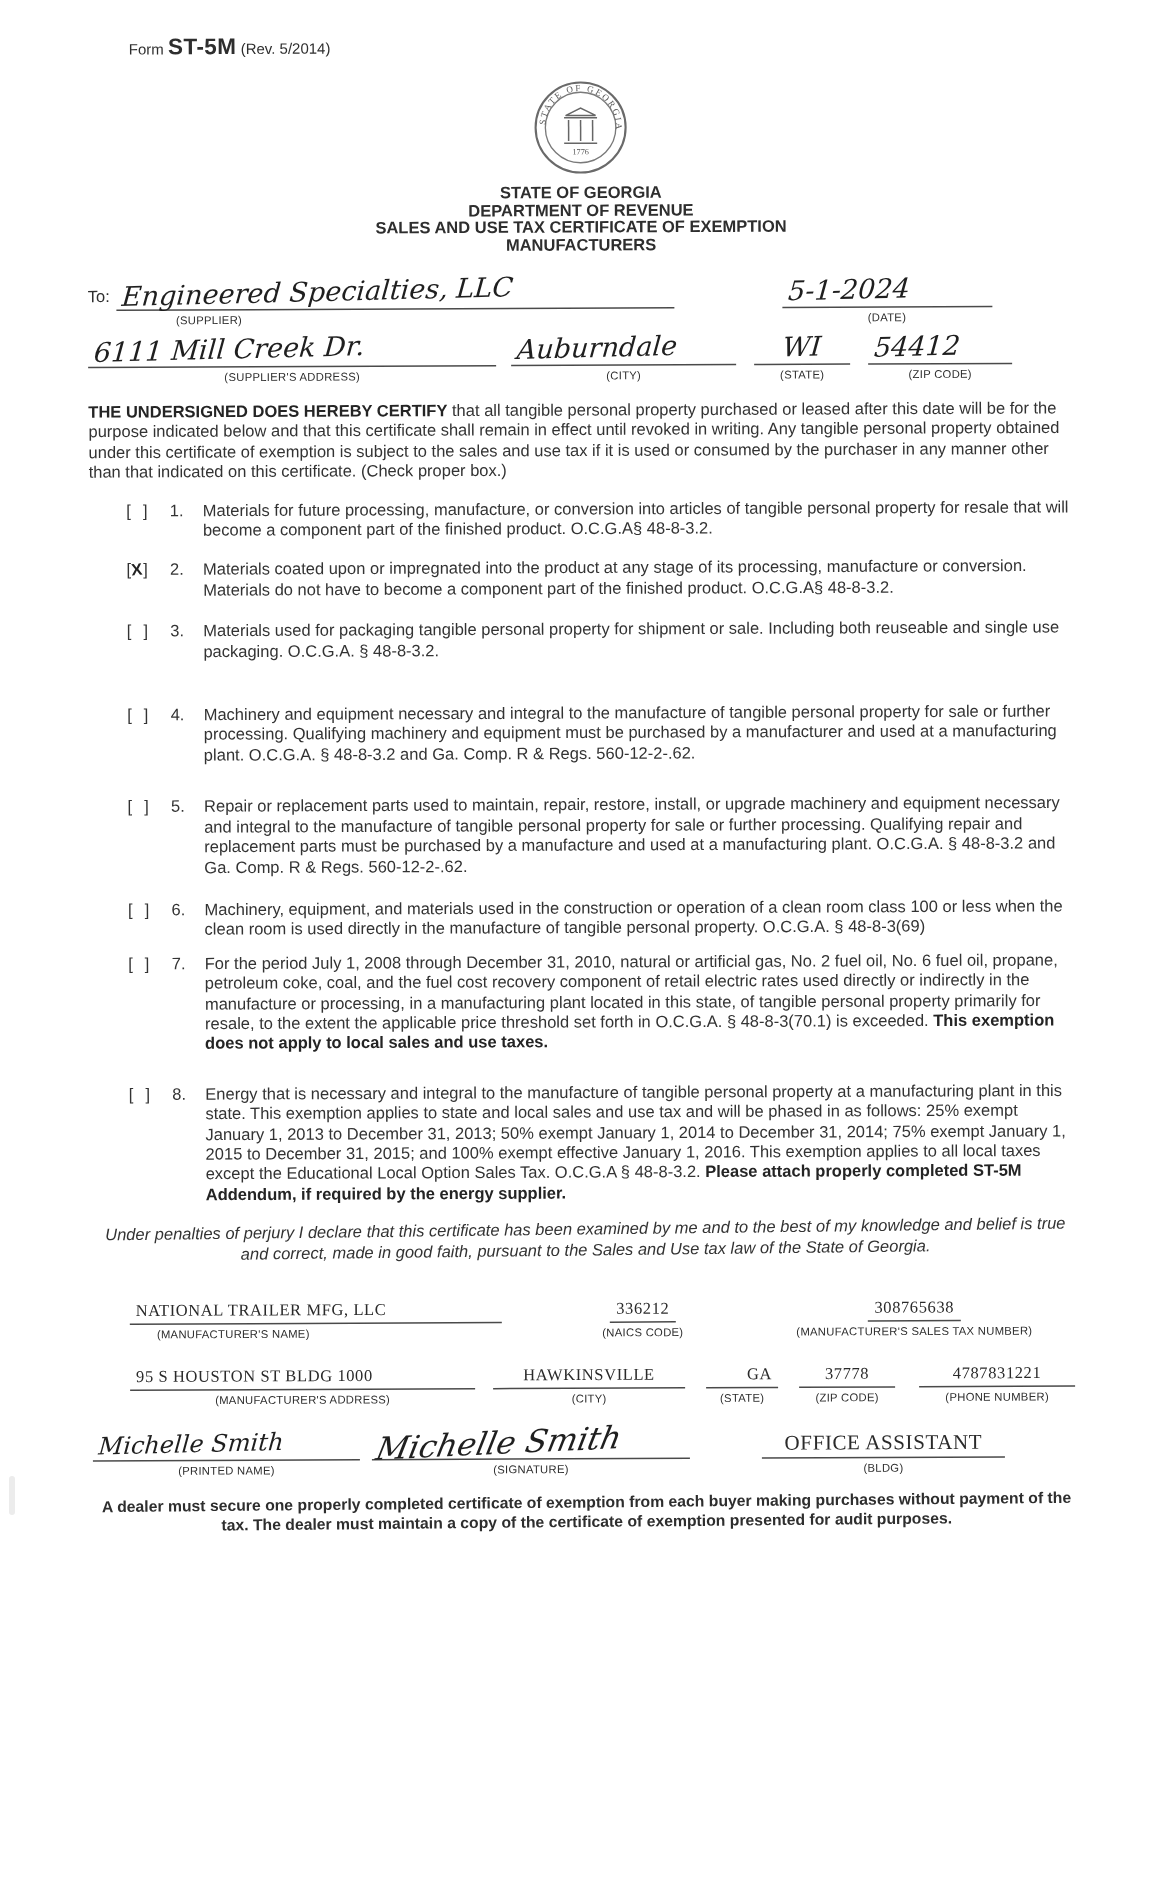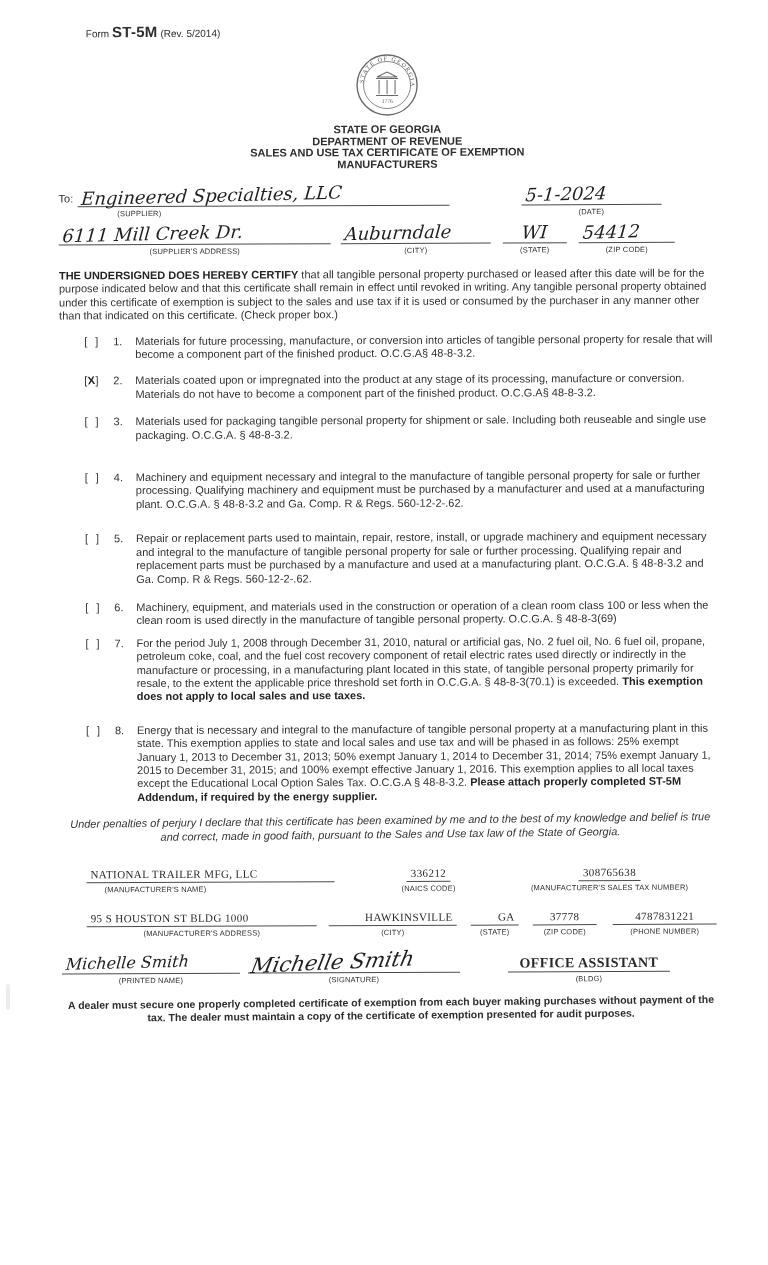--- a/index.html
+++ b/index.html
@@ -229,21 +229,21 @@
 
       <div class="frow">
         <div class="field" style="flex:0 0 230px;margin-left:25px;">
           <div class="fline" style="min-height:20px;">
               <span class="typed">95 S HOUSTON ST BLDG 1000</span>
             </div>
           <div class="flabel">(MANUFACTURER'S ADDRESS)</div>
         </div>
         <div class="gap" style="flex:0 0 12px;"></div>
         <div class="field" style="flex:0 0 128px;">
-          <div class="fline" style="min-height:20px;justify-content:flex-end;">
+          <div class="fline" style="min-height:20px;justify-content:center;">
               <span class="typed">HAWKINSVILLE</span>
             </div>
           <div class="flabel">(CITY)</div>
         </div>
         <div class="gap" style="flex:0 0 14px;"></div>
         <div class="field" style="flex:0 0 48px;">
           <div class="fline" style="min-height:20px;justify-content:flex-end;">
               <span class="typed">GA</span>
             </div>
           <div class="flabel">(STATE)</div>
@@ -273,21 +273,21 @@
         </div>
         <div class="gap" style="flex:0 0 8px;"></div>
         <div class="field" style="flex:0 0 212px;">
           <div class="fline">
               <span class="sig">Michelle Smith</span>
             </div>
           <div class="flabel">(SIGNATURE)</div>
         </div>
         <div class="gap" style="flex:0 0 48px;"></div>
         <div class="field" style="flex:0 0 162px;">
-          <div class="fline" style="min-height:20px;justify-content:center;font-weight:bold;">
+          <div class="fline" style="min-height:20px;justify-content:center;">
               <span class="typed" style="font-size:14px;">OFFICE ASSISTANT</span>
             </div>
           <div class="flabel">(BLDG)</div>
         </div>
       </div>
     </div>
 
     <p class="dealer">A dealer must secure one properly completed certificate of exemption from each buyer making purchases without payment of the tax.  The dealer must maintain a copy of the certificate of exemption presented for audit purposes.</p>
 
   </div>

